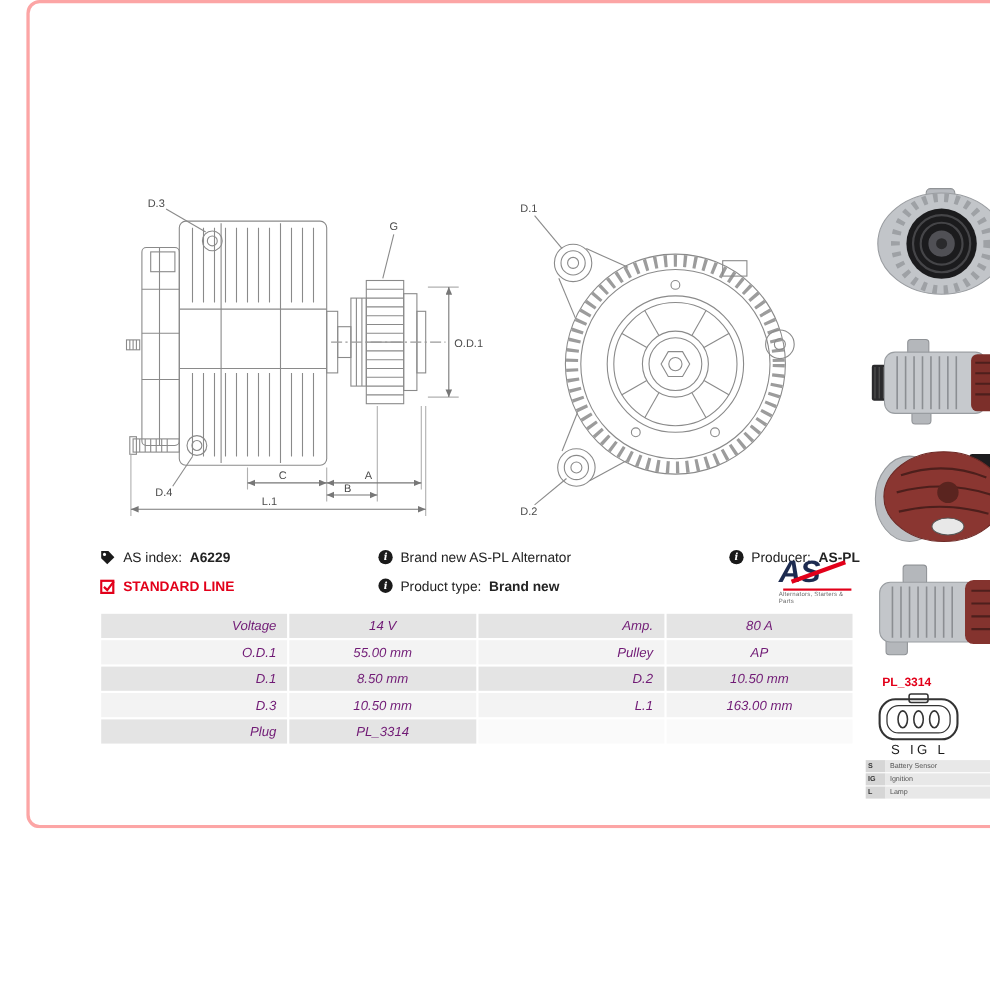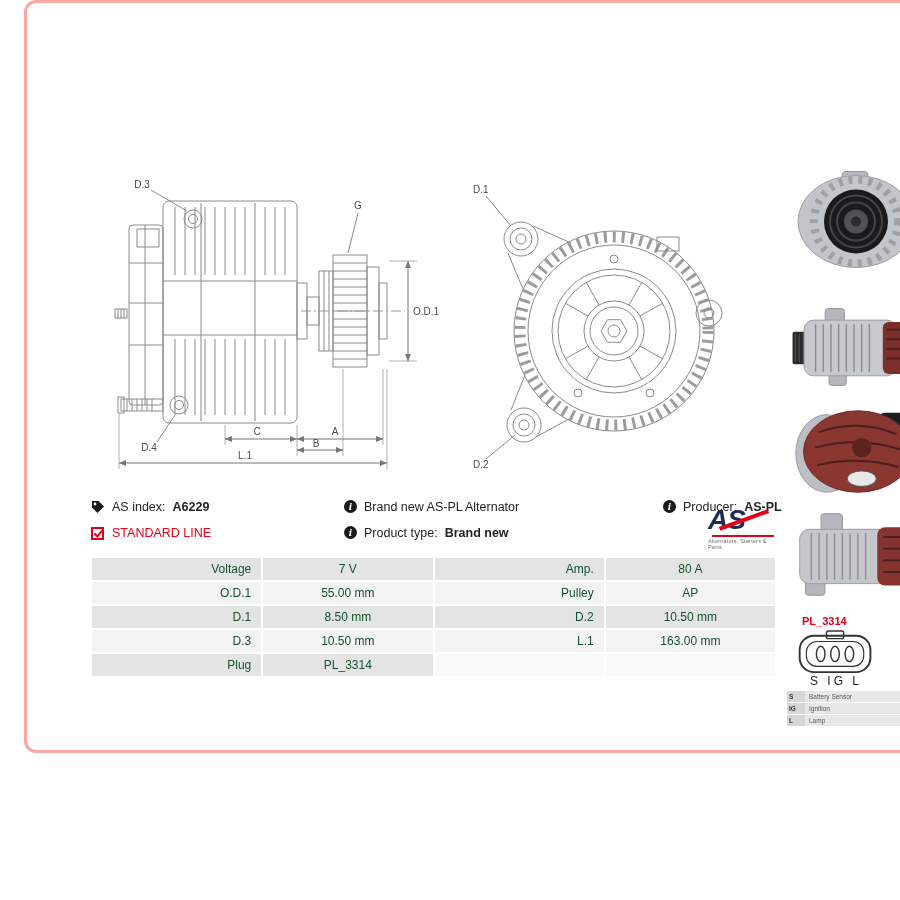--- a/index.html
+++ b/index.html
@@ -33,40 +33,40 @@
   .legend-pin { width:18px; background:#d6d6d6; font-size:6.5px; font-weight:bold;
                 padding:2px 2px; color:#333; }
   .legend-desc { flex:1; background:#e8e8e8; font-size:6.5px; padding:2px 4px; color:#555; }
 
   
   .info-item { position:absolute; display:flex; align-items:flex-start; gap:7px;
                font-size:12.5px; color:#232323; height:15px; }
   .row1 { top:497px; } .row2 { top:523px; }
   .pos1 { left:64px; } .pos2 { left:317px; } .pos3 { left:636px; }
   .b { font-weight:bold; }
-  .red { color:#e2001a; font-weight:normal; }
+  .red { color:#e2001a; font-weight:bold; }
   .info-icon { display:inline-flex; width:13px; height:13px; border-radius:50%;
                background:#1a1a1a; color:#fff; font-size:9px; font-weight:bold;
                font-family:"DejaVu Serif", serif; font-style:italic;
                align-items:center; justify-content:center; flex:0 0 13px; }
   .tag-icon, .check-icon { width:14px; height:14px; flex:0 0 14px; }
 
   
   .logo { position:absolute; left:681px; top:503px; width:70px; height:44px; text-align:left; }
   .logo-as { font-size:28px; line-height:28px; font-weight:bold; font-style:italic;
              color:#1d2b50; letter-spacing:-1px; position:relative; }
   .logo-slash { position:absolute; left:10px; top:12px; width:52px; height:4px;
                 background:#e2001a; transform:rotate(-20deg); }
   .logo-bar { margin:1px auto 1px auto; width:62px; height:2px; background:#e2001a; }
   .logo-caption { font-size:5.5px; color:#6b6b6b; letter-spacing:0.2px; }
 
   
   .specs { position:absolute; left:63px; top:553px; width:687px;
            border-collapse:separate; border-spacing:2px; table-layout:fixed; }
-  .specs td { height:22px; font-size:12px; color:#14532d; padding:0 10px; }
+  .specs td { height:22px; font-size:12px; color:#701a75; padding:0 10px;font-style:italic; }
   .specs td.lbl { text-align:right; }
   .specs td.val { text-align:center; }
   .specs tr:nth-child(odd) td { background:#e4e4e4; }
   .specs tr:nth-child(even) td { background:#f3f3f3; }
   .specs td.empty { background:#fafafa !important; }
 </style>
 </head>
 <body>
 
 <div class="page">
@@ -383,21 +383,21 @@
     <div class="logo-as">AS</div>
     <div class="logo-slash"></div>
     <div class="logo-bar"></div>
     <div class="logo-caption">Alternators, Starters &amp; Parts</div>
   </div>
 
   <table class="specs">
     <tbody>
       <tr>
         <td class="lbl">Voltage</td>
-        <td class="val">7 V</td>
+        <td class="val">14 V</td>
         <td class="lbl">Amp.</td>
         <td class="val">80 A</td>
       </tr>
       <tr>
         <td class="lbl">O.D.1</td>
         <td class="val">55.00 mm</td>
         <td class="lbl">Pulley</td>
         <td class="val">AP</td>
       </tr>
       <tr>

